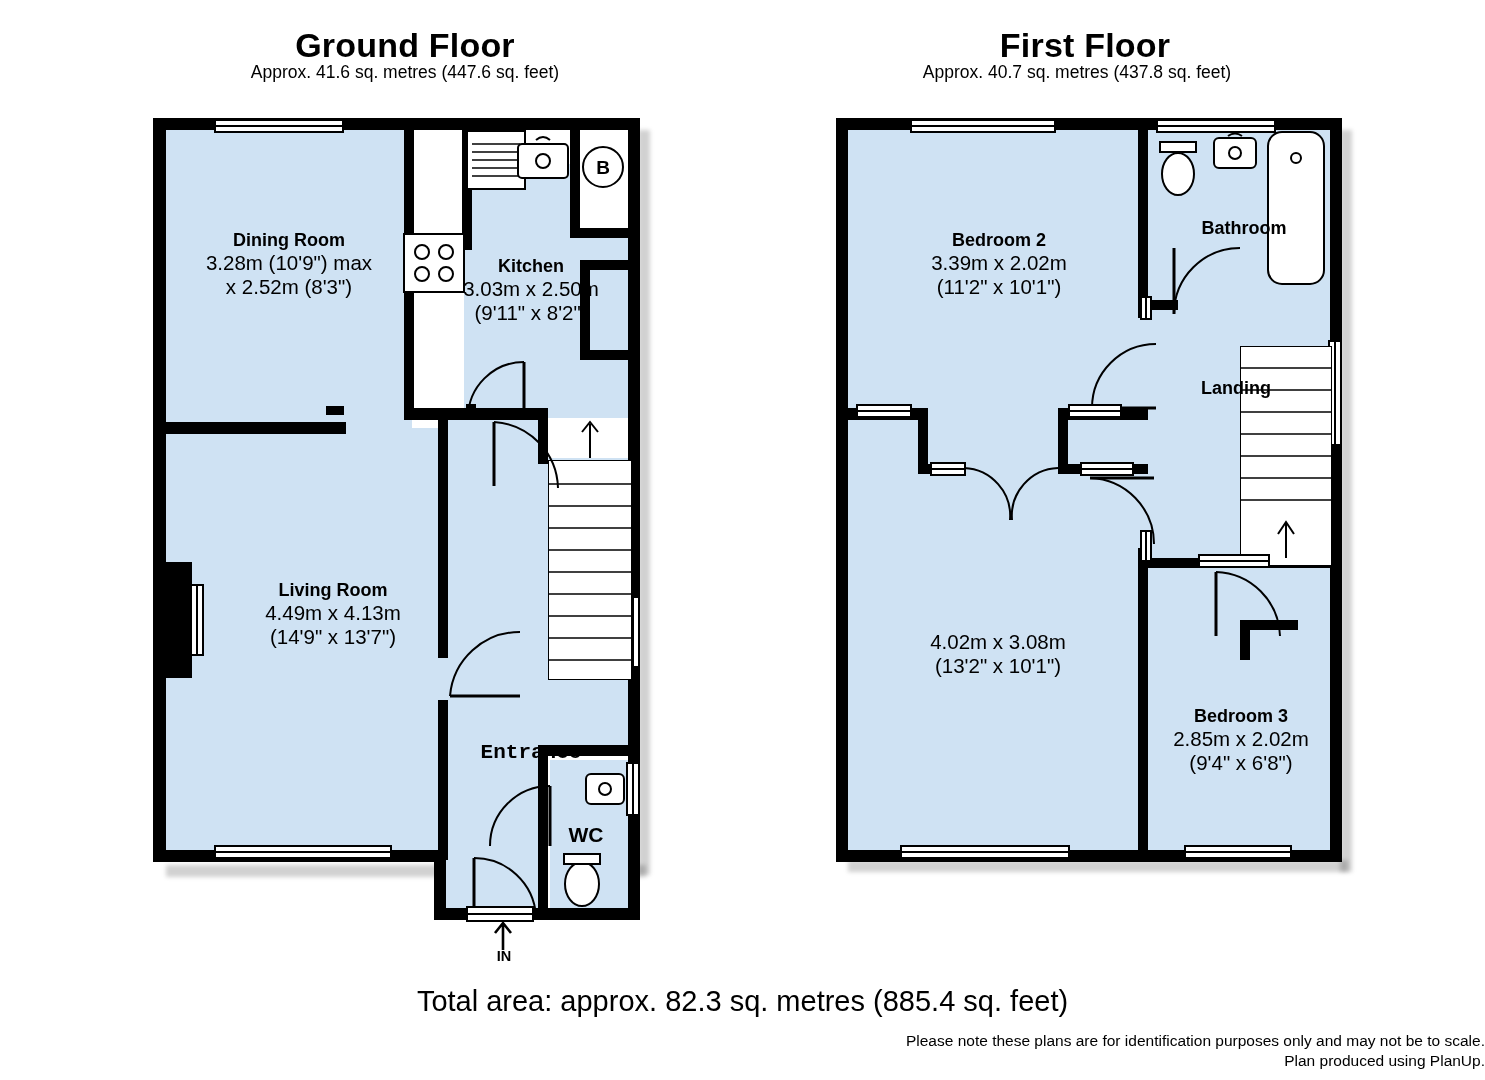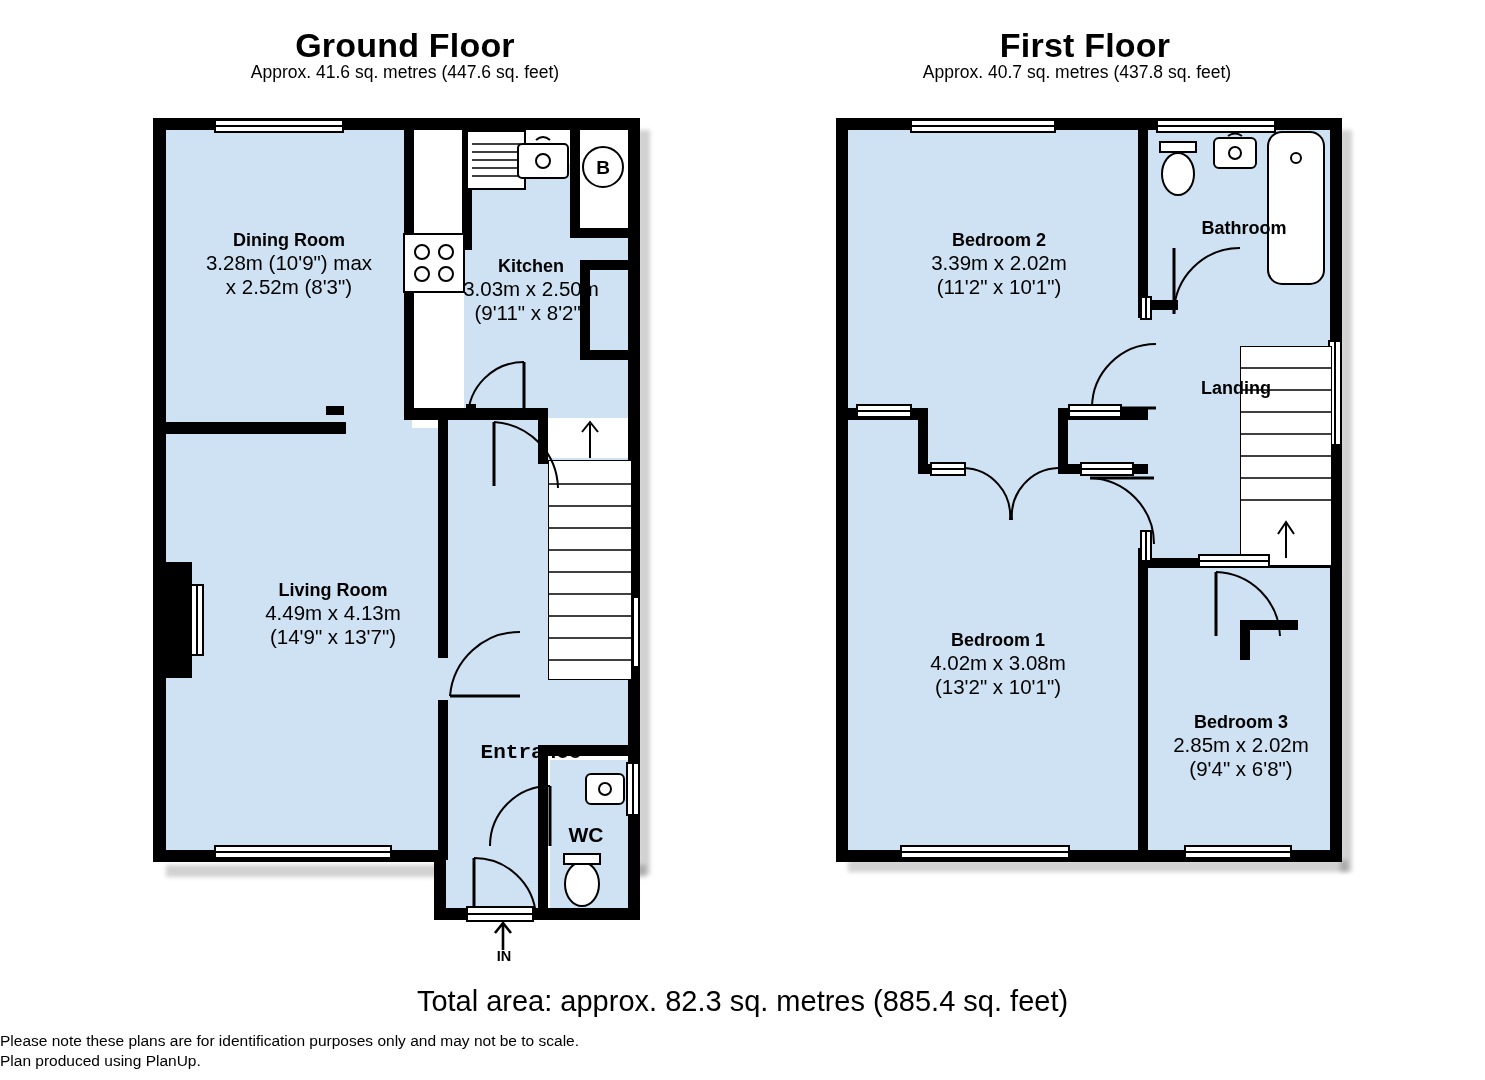--- a/index.html
+++ b/index.html
@@ -41,21 +41,21 @@
     position: absolute;
     width: 1485px;
     text-align: center;
     font-size: 29px;
     left: 0;
     top: 985px;
   }
   .note1, .note2 {
     position: absolute;
     width: 1485px;
-    text-align: left;
+    text-align: right;
     font-size: 15.5px;
     left: 0;
   }
   .note1 { top: 1032px; }
   .note2 { top: 1052px; }
 
   
   .wall {
     position: absolute;
     background: #000000;
@@ -407,26 +407,25 @@
 
     <div class="room-label" style="left:1146px; top:218px; width:196px;">
       <span class="room-name">Bathroom</span>
     </div>
 
     <div class="room-label" style="left:1136px; top:378px; width:200px;">
       <span class="room-name">Landing</span>
     </div>
 
     <div class="room-label" style="left:866px; top:630px; width:264px;">
-      <span class="room-name">Bedroom 1</span>
       <span class="room-dim">4.02m x 3.08m</span>
       <span class="room-dim">(13'2" x 10'1")</span>
     </div>
 
-    <div class="room-label" style="left:1140px; top:706px; width:202px;margin-top:6px;">
+    <div class="room-label" style="left:1140px; top:706px; width:202px;">
       <span class="room-name">Bedroom 3</span>
       <span class="room-dim">2.85m x 2.02m</span>
       <span class="room-dim">(9'4" x 6'8")</span>
     </div>
   </div>
 
   <div class="total-area">Total area: approx. 82.3 sq. metres (885.4 sq. feet)</div>
   <div class="note1">Please note these plans are for identification purposes only and may not be to scale.</div>
   <div class="note2">Plan produced using PlanUp.</div>
 

